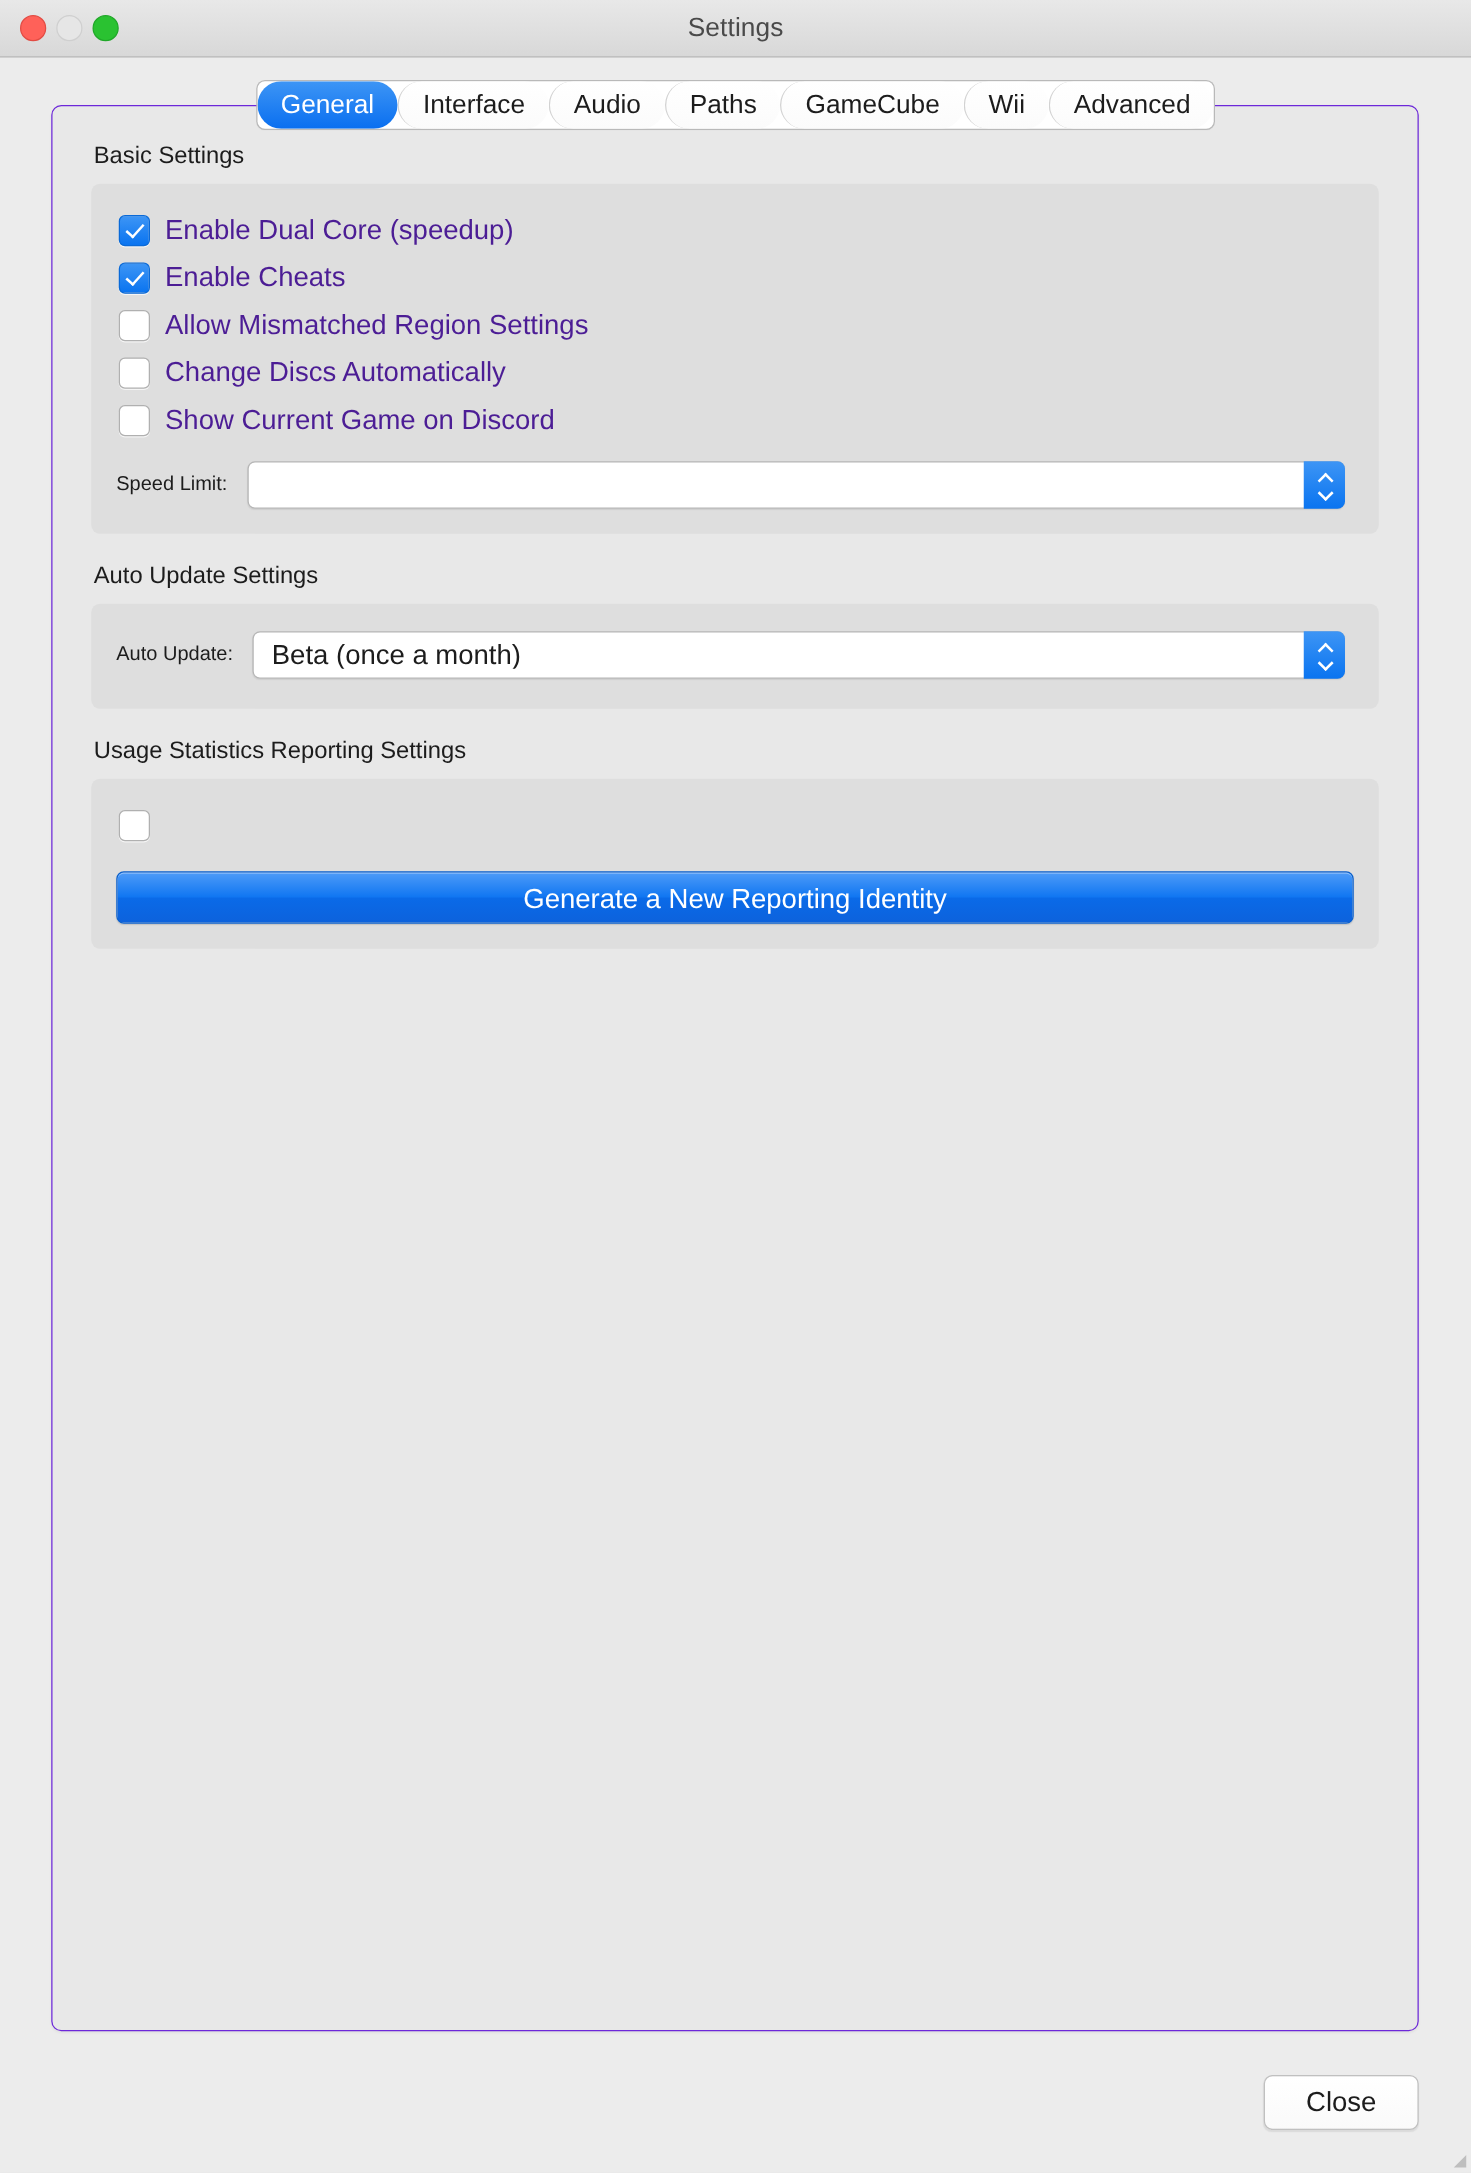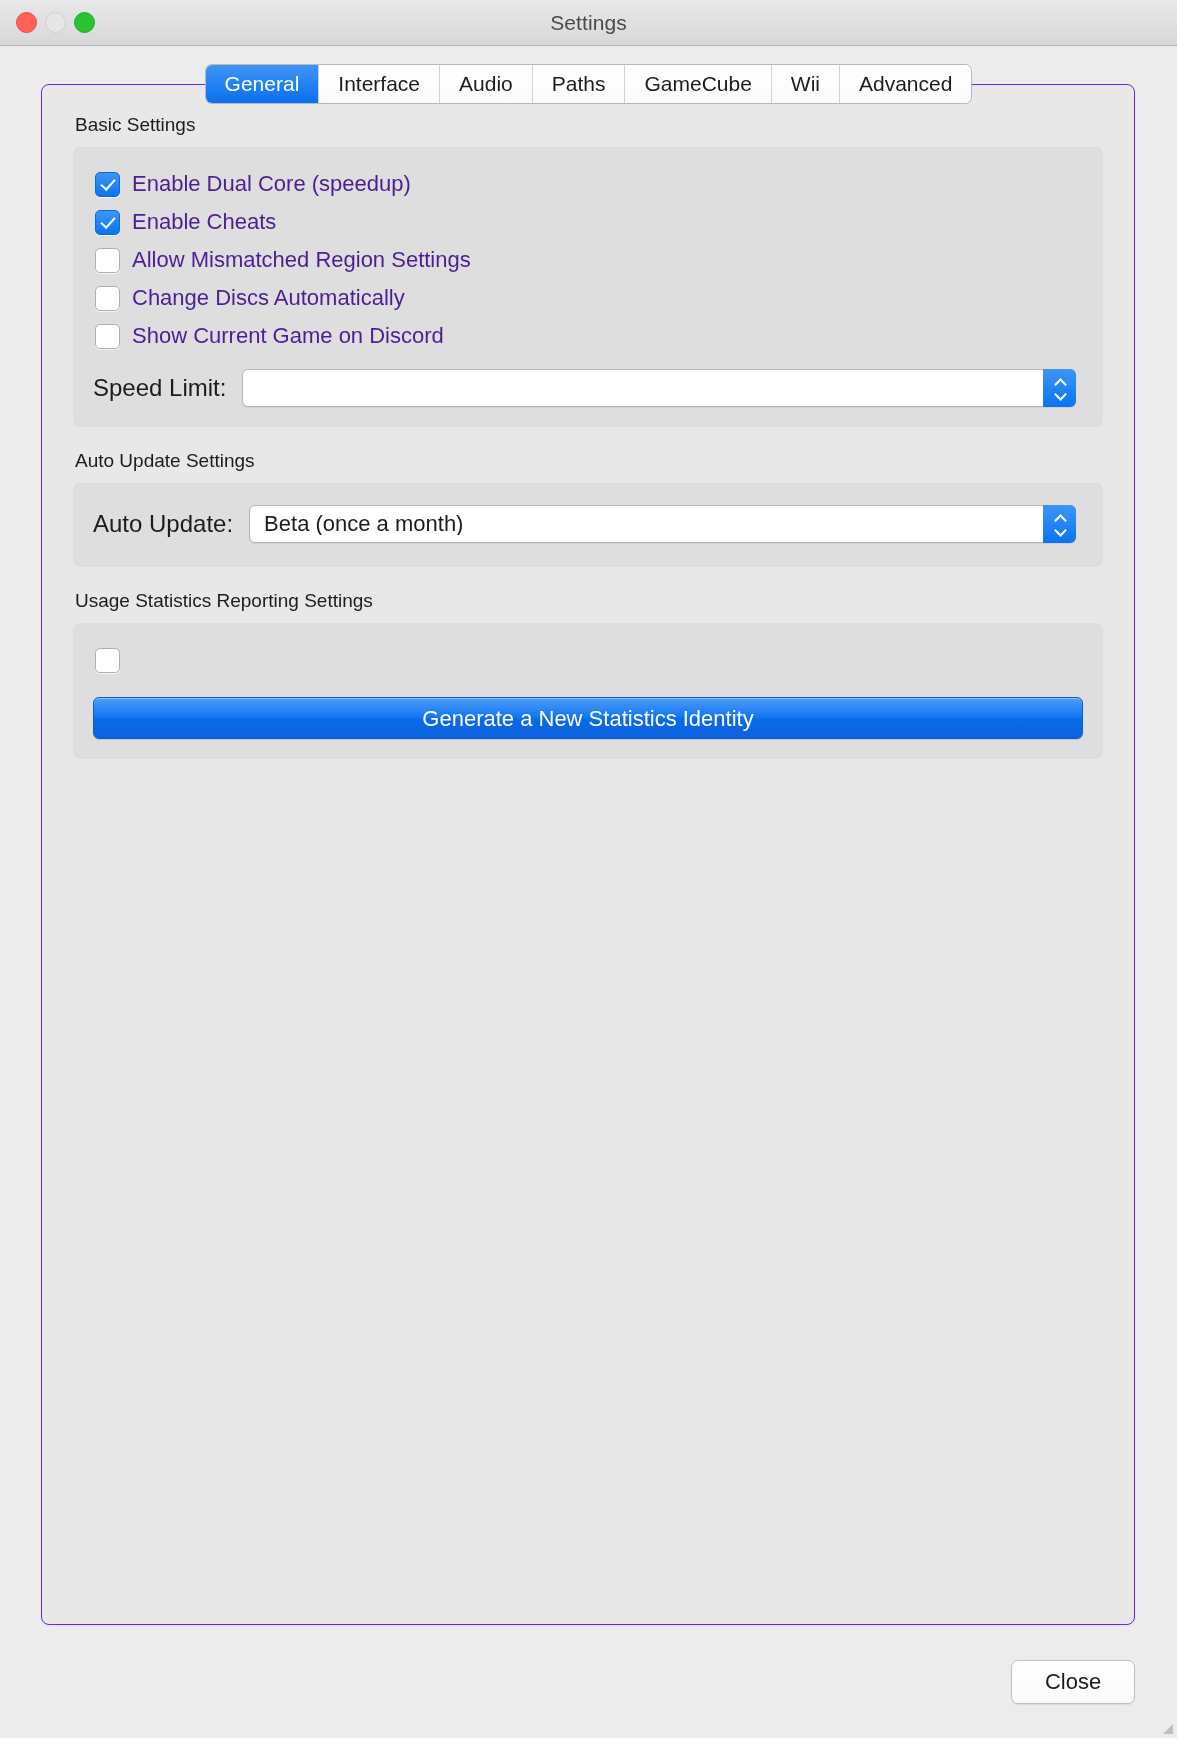--- a/index.html
+++ b/index.html
@@ -92,20 +92,21 @@
     display: flex;
     align-items: center;
     justify-content: center;
     padding: 0 19px;
     font-size: 21px;
     color: #1c1c1c;
     background: linear-gradient(to bottom, #ffffff 0%, #fbfbfb 100%);
     border-left: 1px solid #d2d2d2;
     white-space: nowrap;
     cursor: default;
+    border-radius: 19px;
   }
   .tab:first-child { border-left: none; }
   .tab.selected {
     background: linear-gradient(to bottom, #3d95f5 0%, #0a6ff0 100%);
     color: #ffffff;
     border-left-color: #0a6ff0;
   }
 
   
   .content-panel {
@@ -177,21 +178,21 @@
   }
 
   
   .select-row {
     display: flex;
     align-items: center;
     padding: 0 27px 0 20px;
     margin-top: 14px;
   }
   .select-label {
-    font-size: 24px;
+    font-size: 16px;
     color: #1c1c1c;
     white-space: nowrap;
     margin-right: 16px;
   }
   .select {
     position: relative;
     flex: 1;
     height: 38px;
     background: #ffffff;
     border: 1px solid #b6b6b6;
@@ -376,21 +377,21 @@
           </div>
         </div>
       </div>
     </div>
 
     <div class="group-label">Usage Statistics Reporting Settings</div>
     <div class="group-box">
       <div class="check-row">
         <div class="checkbox"></div>
       </div>
-      <div class="primary-btn">Generate a New Statistics Identity</div>
+      <div class="primary-btn">Generate a New Reporting Identity</div>
     </div>
 
   </div>
 
   <div class="footer">
     <div class="close-btn">Close</div>
     <svg class="resize-grip" viewBox="0 0 16 16">
       <path d="M15 5 L5 15 L15 15 Z" fill="#9a9a9a"></path>
     </svg>
   </div>

